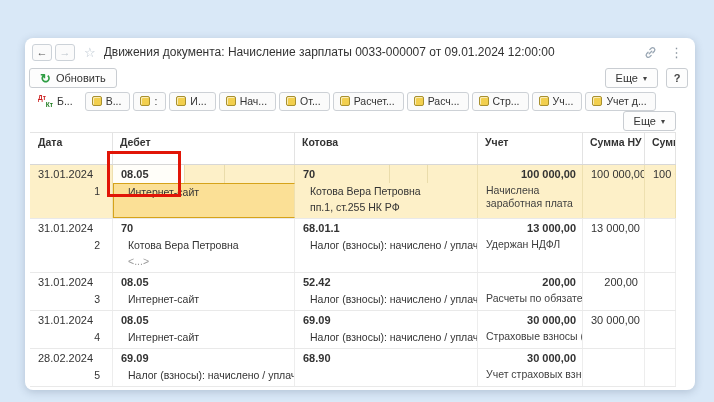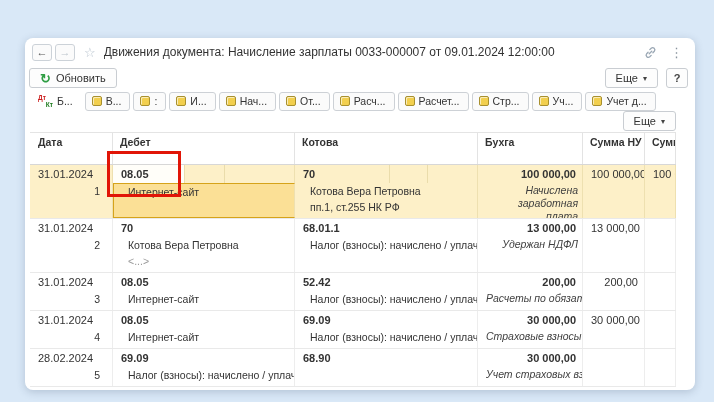--- a/index.html
+++ b/index.html
@@ -61,22 +61,22 @@
   .c-n   { padding-left:4px; }
   .whiteacc { background:linear-gradient(to right,#fffef9 0 71px,transparent 71px); }
   .vd { position:absolute; top:0; bottom:0; width:1px; background:#eadcab; }
 
   .sub > div { font-size:10.5px; }
   .c-num { text-align:right; padding-right:12px; line-height:16px; }
   .aline { line-height:16px; padding-left:7px; overflow:hidden; white-space:nowrap; }
   .aline.dim { color:#999; }
   .sel { background:#fbe096; border:1px solid #d6a31a; }
   .sel .aline { padding-left:6px; }
-  .c-comment { font-style:italic; font-size:10.5px; color:#3f3f3f; padding:1px 4px 0 2px;
-               line-height:13px; white-space:nowrap;text-align:right; }
+  .c-comment { font-size:10.5px; color:#3f3f3f; padding:1px 4px 0 2px;
+               line-height:13px; white-space:nowrap; }
   .c-comment.wrap { white-space:normal; }
 
   .anno { position:absolute; z-index:40; pointer-events:none; border-style:solid; border-width:3px; }
 </style>
 </head>
 <body>
 
 <div class="page">
   <div class="window">
 
@@ -134,25 +134,25 @@
         <div class="tab">
           <span class="ic-reg"></span>
           <span>Нач...</span>
         </div>
         <div class="tab">
           <span class="ic-reg"></span>
           <span>От...</span>
         </div>
         <div class="tab">
           <span class="ic-reg"></span>
+          <span>Расчет...</span>
+        </div>
+        <div class="tab">
+          <span class="ic-reg"></span>
           <span>Расч...</span>
-        </div>
-        <div class="tab">
-          <span class="ic-reg"></span>
-          <span>Расчет...</span>
         </div>
         <div class="tab">
           <span class="ic-reg"></span>
           <span>Стр...</span>
         </div>
         <div class="tab">
           <span class="ic-reg"></span>
           <span>Уч...</span>
         </div>
         <div class="tab">
@@ -166,21 +166,21 @@
         <span>Еще</span>
         <span class="caret">▾</span>
       </div>
     </div>
 
     <div class="table">
       <div class="thead grid6">
           <div class="th">Дата</div>
           <div class="th">Дебет</div>
           <div class="th">Котова</div>
-          <div class="th">Бухга</div>
+          <div class="th">Учет</div>
           <div class="th">Сумма НУ ...</div>
           <div class="th">Сумма Н</div>
         </div>
       <div id="tbody">
           <div class="trow current" style="background: rgb(253, 240, 200);">
             <div class="line main grid6">
               <div class="c-date">31.01.2024</div>
               <div class="c-acc whiteacc">08.05<i class="vd" style="left: 71px;"></i><i class="vd" style="left: 111px;"></i></div>
               <div class="c-acc">70<i class="vd" style="left: 94px;"></i><i class="vd" style="left: 132px;"></i></div>
               <div class="c-amt">100 000,00</div>

